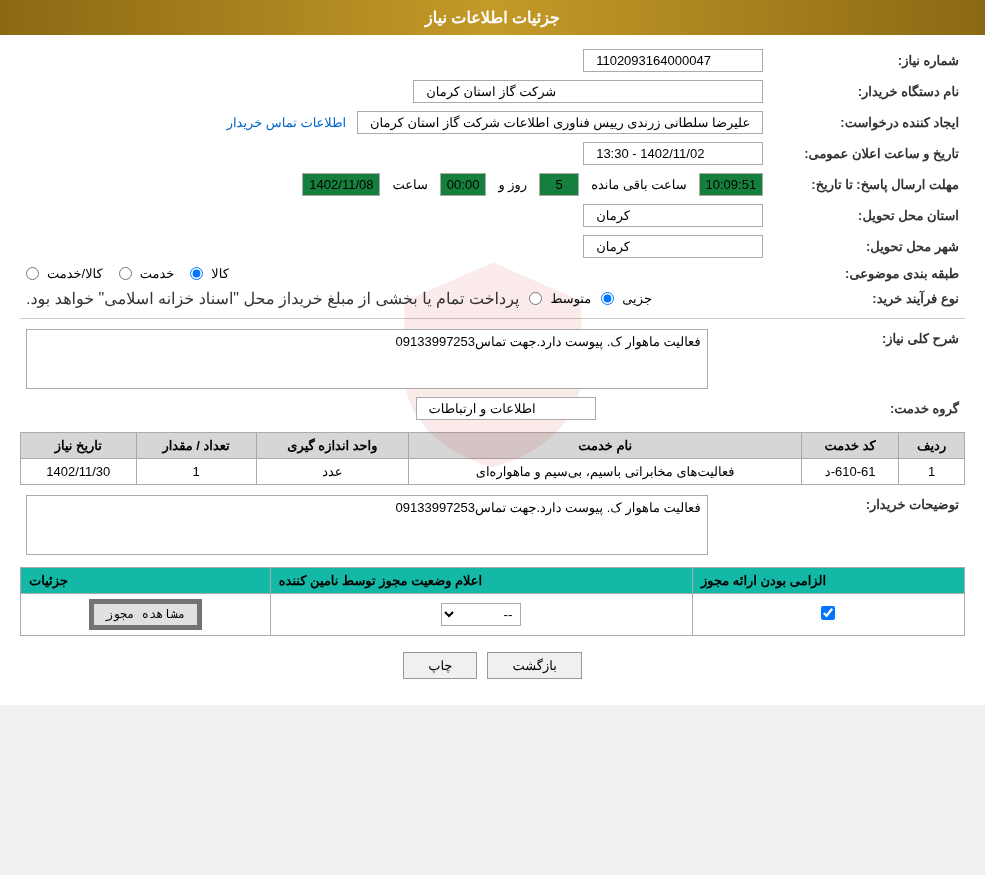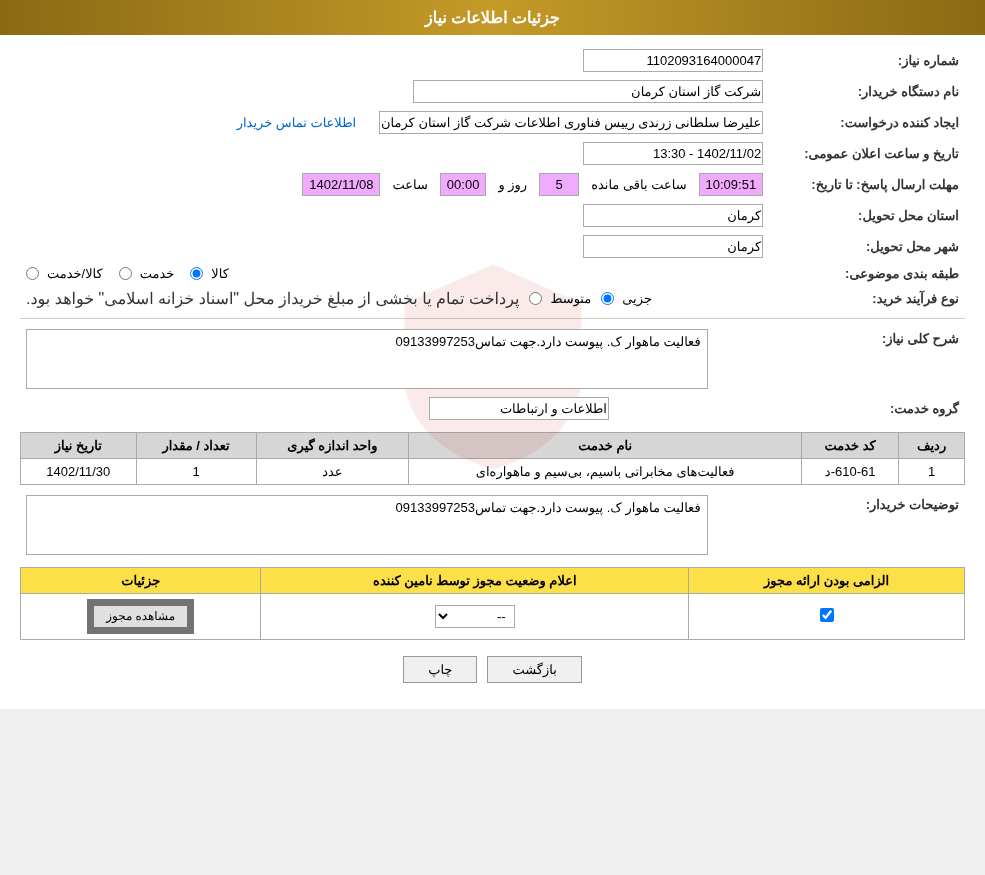--- a/index.html
+++ b/index.html
@@ -55,36 +55,35 @@
       font-weight: bold;
       min-width: 120px;
       margin-top: 48px;
     }
     .value-cell {
       text-align: right;
     }
     .input-box {
       border: 1px solid #aaa;
       background: #fff;
-      padding: 3px 1px;
+      padding: 3px 12px;
       min-width: 180px;
       display: inline-block;
-      text-align: right;
-      margin-left: 12px;
+      text-align: left;
     }
     .input-box-wide {
       min-width: 350px;
     }
     .link-blue {
       color: #0066cc;
       text-decoration: none;
     }
     .date-part {
       border: 1px solid #aaa;
-      background: #f0abfc;
+      background: #15803d;
       padding: 3px 6px;
       display: inline-block;
     }
     .radio-group {
       display: flex;
       gap: 16px;
       align-items: center;
       flex-direction: row-reverse;
     }
     .radio-item {
@@ -141,37 +140,37 @@
       color: #555;
       border-top: 1px solid #ccc;
       padding-top: 6px;
     }
     .permissions-table {
       width: 100%;
       border-collapse: collapse;
       margin-top: 8px;
     }
     .permissions-table th {
-      background: #fde047;
+      background: #14b8a6;
       border: 1px solid #aaa;
       padding: 5px 8px;
-      text-align: center;
+      text-align: left;
       font-weight: bold;
     }
     .permissions-table td {
       border: 1px solid #aaa;
       padding: 5px 8px;
       text-align: center;
     }
     .view-btn {
       background: #e0e0e0;
-      border: 7px solid #737373;
+      border: 5px solid #737373;
       padding: 3px 12px;
       cursor: pointer;
-      font-family: Liberation Serif, serif;
+      font-family: Liberation Mono, monospace;
       font-size: 12px;
     }
     .footer-buttons {
       text-align: center;
       margin: 16px 0;
       display: flex;
       gap: 10px;
       justify-content: center;
     }
     .footer-btn {

